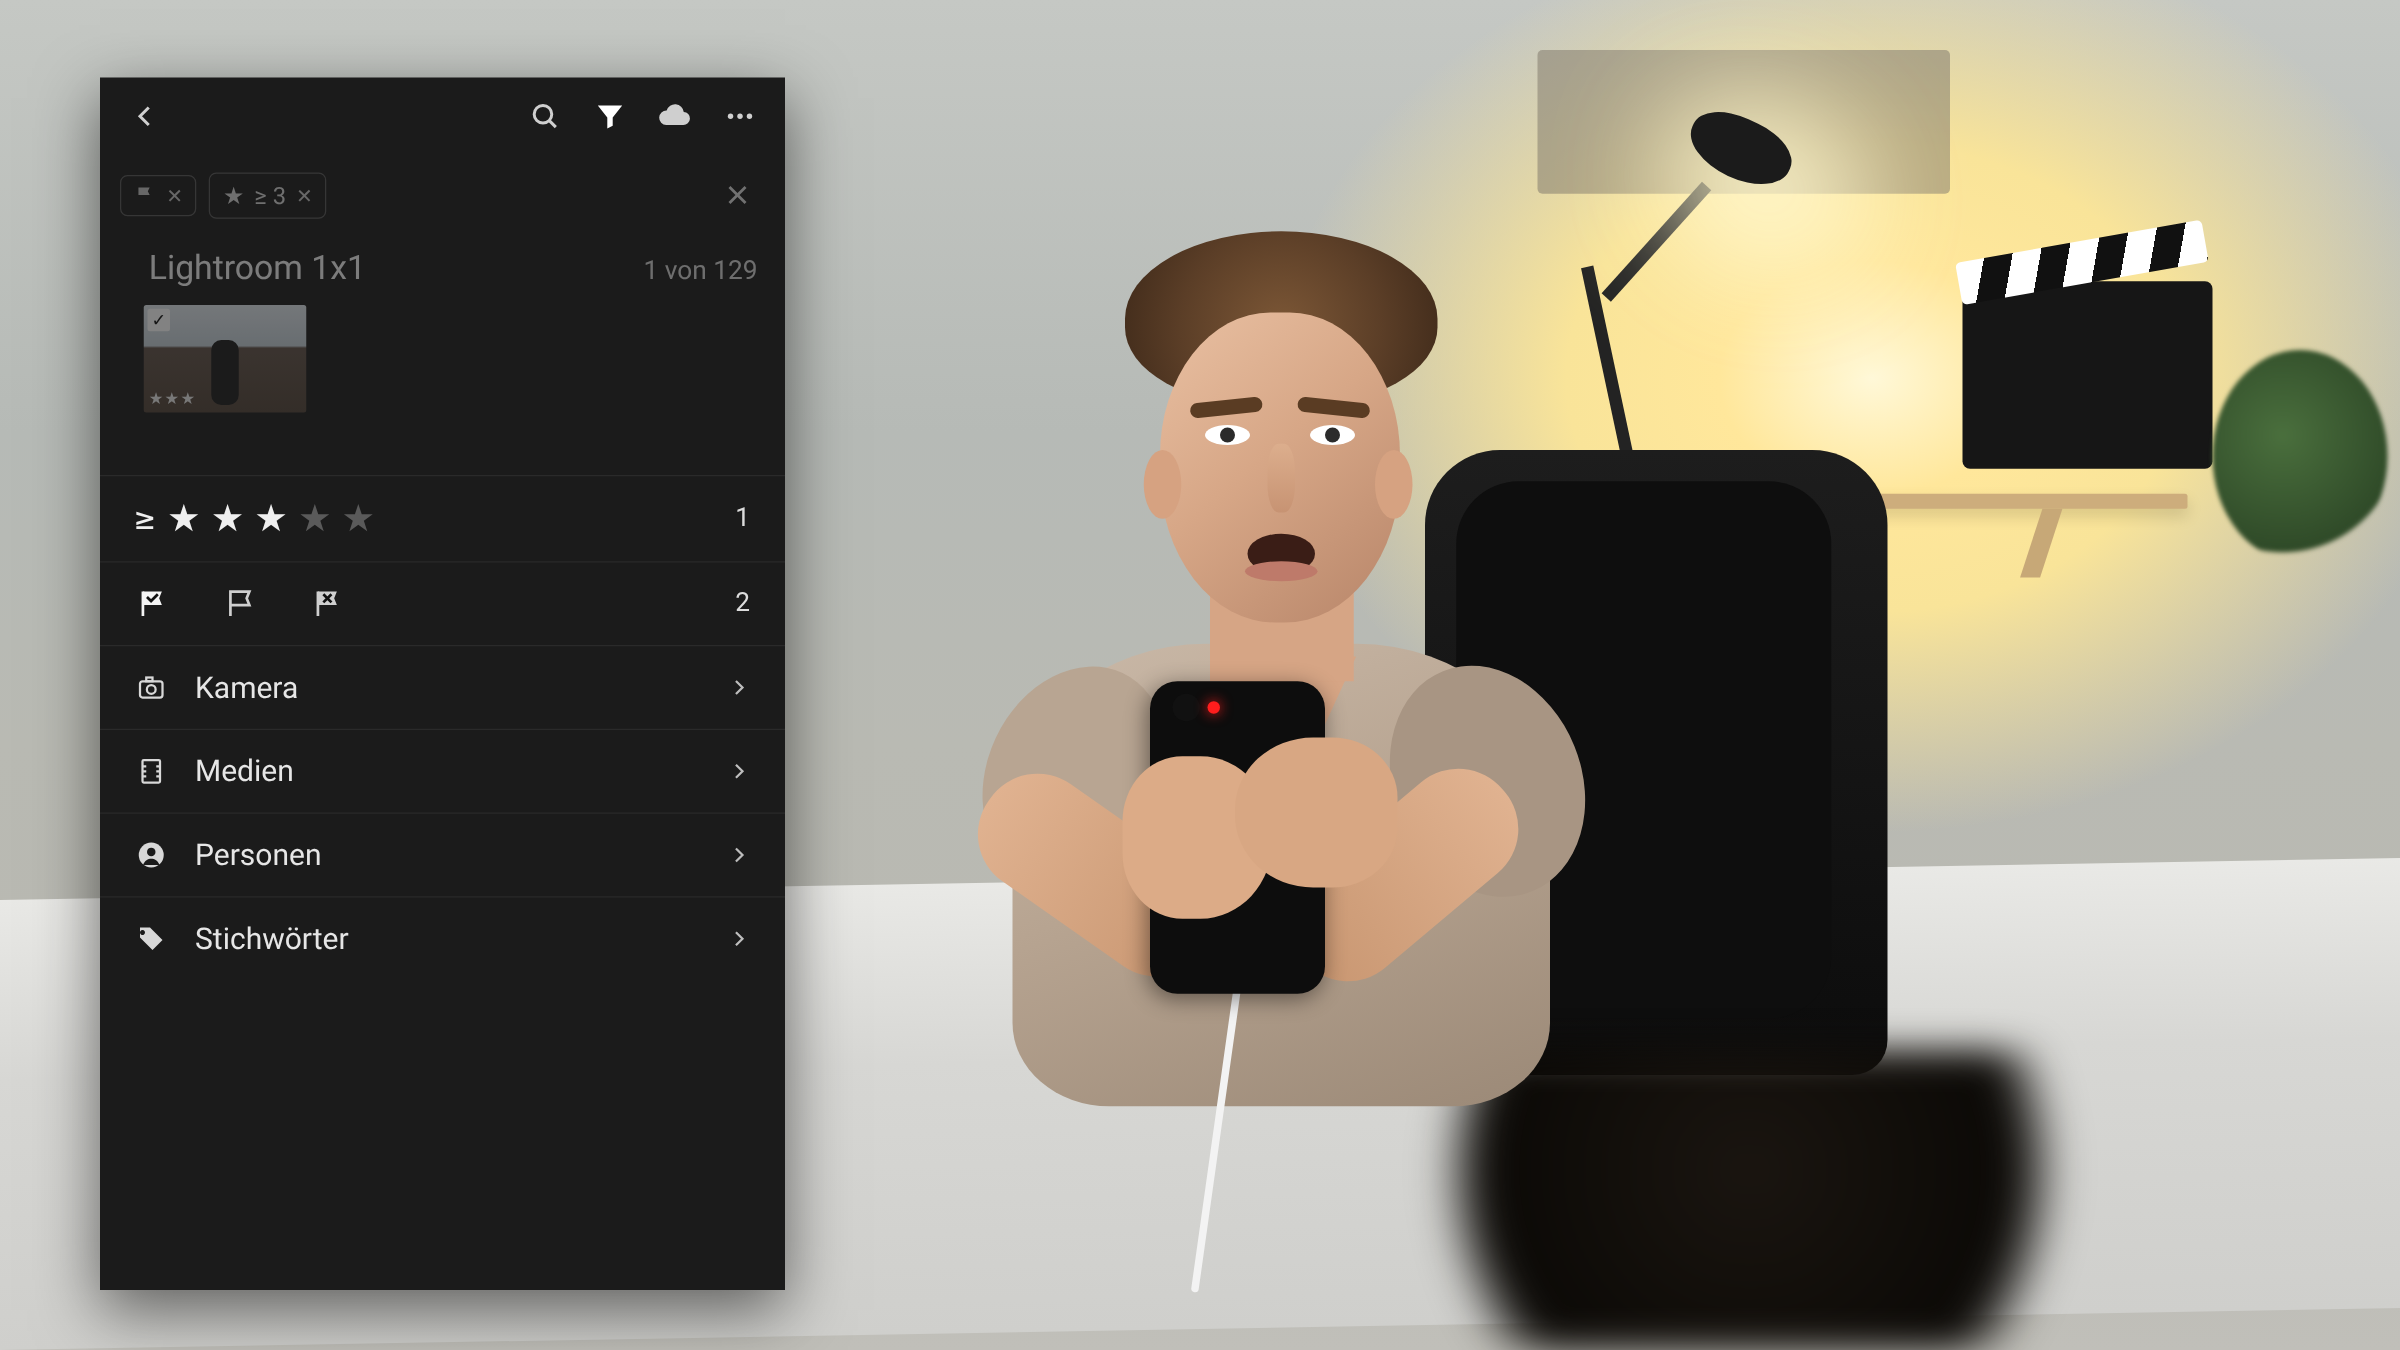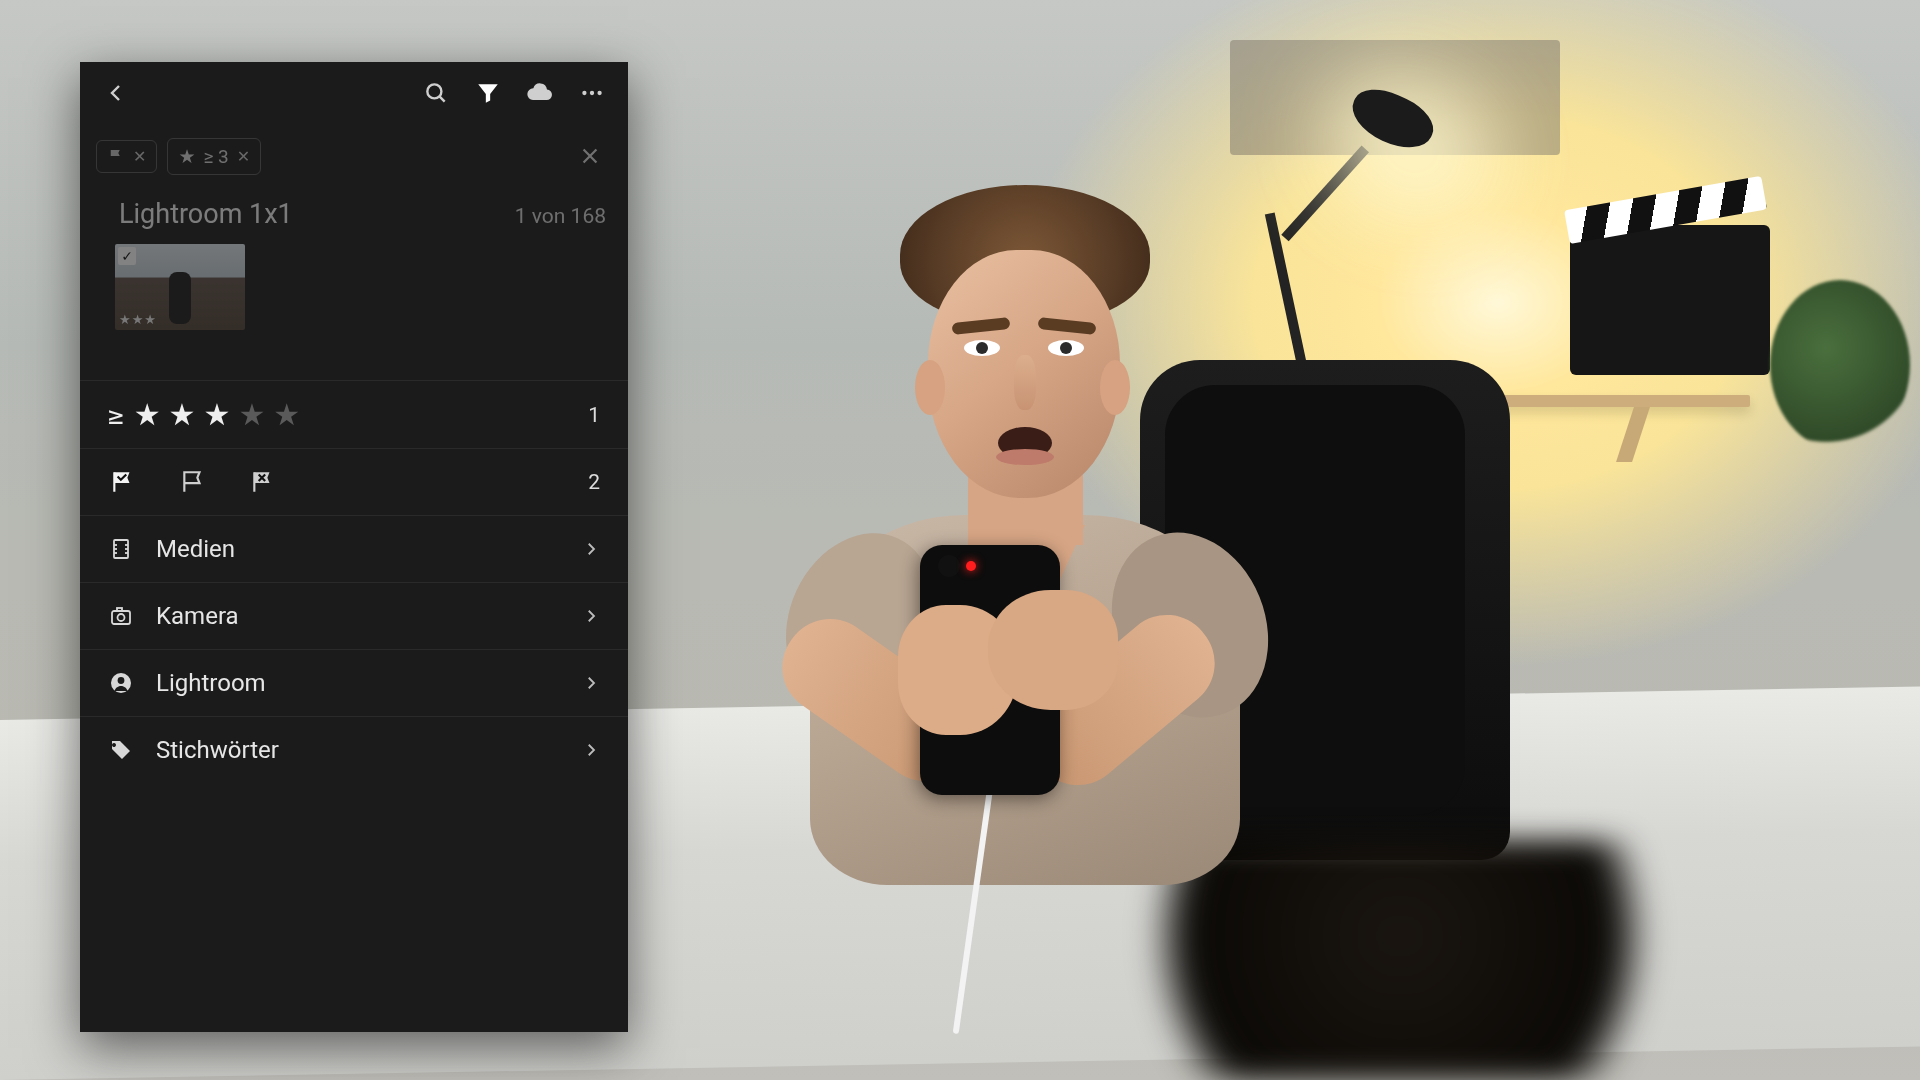--- a/index.html
+++ b/index.html
@@ -202,21 +202,21 @@
       <svg width="22" height="22" viewBox="0 0 24 24" stroke="#cfcfcf" stroke-width="2.4">
           <line x1="5" y1="5" x2="19" y2="19"></line>
           <line x1="19" y1="5" x2="5" y2="19"></line>
         </svg>
     </div>
   </div>
 
   <div class="dimmed">
     <div class="album-head">
       <span class="album-title">Lightroom 1x1</span>
-      <span class="album-count">1 von 168</span>
+      <span class="album-count">1 von 129</span>
     </div>
     <div class="thumb-row">
       <div class="thumb">
         <div class="thumb-check">✓</div>
         <div class="thumb-man"></div>
         <div class="thumb-stars">★★★</div>
       </div>
     </div>
   </div>
 
@@ -245,20 +245,36 @@
         </svg>
     </span>
     <span class="flag-btn">
       <svg width="26" height="26" viewBox="0 0 24 24">
           <path d="M4 3h14l-2 5 2 5H4z" fill="#cfcfcf"></path>
           <path d="M4 3v18" stroke="#cfcfcf" stroke-width="2"></path>
           <path d="M8 5l6 6M14 5l-6 6" stroke="#111" stroke-width="2"></path>
         </svg>
     </span>
     <span class="count">2</span>
+  </div>
+
+  <div class="opt-row">
+    <span class="opt-icon">
+      <svg width="24" height="24" viewBox="0 0 24 24" fill="none" stroke="currentColor" stroke-width="1.8">
+          <rect x="3" y="7" width="18" height="13" rx="2"></rect>
+          <circle cx="12" cy="13.5" r="3.5"></circle>
+          <rect x="8" y="4" width="5" height="3"></rect>
+        </svg>
+    </span>
+    <span class="opt-label">Kamera</span>
+    <span class="chev">
+        <svg width="18" height="18" viewBox="0 0 24 24" fill="none" stroke="currentColor" stroke-width="2.4">
+          <polyline points="9 5 16 12 9 19"></polyline>
+        </svg>
+      </span>
   </div>
 
   <div class="opt-row">
     <span class="opt-icon">
       <svg width="24" height="24" viewBox="0 0 24 24" fill="none" stroke="currentColor" stroke-width="1.8">
           <rect x="5" y="3" width="14" height="18" rx="1"></rect>
           <line x1="5" y1="8" x2="8" y2="8"></line>
           <line x1="5" y1="12" x2="8" y2="12"></line>
           <line x1="5" y1="16" x2="8" y2="16"></line>
           <line x1="16" y1="8" x2="19" y2="8"></line>
@@ -269,43 +285,27 @@
     <span class="opt-label">Medien</span>
     <span class="chev">
         <svg width="18" height="18" viewBox="0 0 24 24" fill="none" stroke="currentColor" stroke-width="2.4">
           <polyline points="9 5 16 12 9 19"></polyline>
         </svg>
       </span>
   </div>
 
   <div class="opt-row">
     <span class="opt-icon">
-      <svg width="24" height="24" viewBox="0 0 24 24" fill="none" stroke="currentColor" stroke-width="1.8">
-          <rect x="3" y="7" width="18" height="13" rx="2"></rect>
-          <circle cx="12" cy="13.5" r="3.5"></circle>
-          <rect x="8" y="4" width="5" height="3"></rect>
-        </svg>
-    </span>
-    <span class="opt-label">Kamera</span>
-    <span class="chev">
-        <svg width="18" height="18" viewBox="0 0 24 24" fill="none" stroke="currentColor" stroke-width="2.4">
-          <polyline points="9 5 16 12 9 19"></polyline>
-        </svg>
-      </span>
-  </div>
-
-  <div class="opt-row">
-    <span class="opt-icon">
       <svg width="24" height="24" viewBox="0 0 24 24" fill="currentColor">
           <circle cx="12" cy="12" r="10" fill="#d8d8d8"></circle>
           <circle cx="12" cy="9.5" r="3.4" fill="#1b1b1b"></circle>
           <path d="M5.5 20c1-3.6 4-5 6.5-5s5.5 1.4 6.5 5" fill="#1b1b1b"></path>
         </svg>
     </span>
-    <span class="opt-label">Lightroom</span>
+    <span class="opt-label">Personen</span>
     <span class="chev">
         <svg width="18" height="18" viewBox="0 0 24 24" fill="none" stroke="currentColor" stroke-width="2.4">
           <polyline points="9 5 16 12 9 19"></polyline>
         </svg>
       </span>
   </div>
 
 
   <div class="opt-row">
     <span class="opt-icon">

